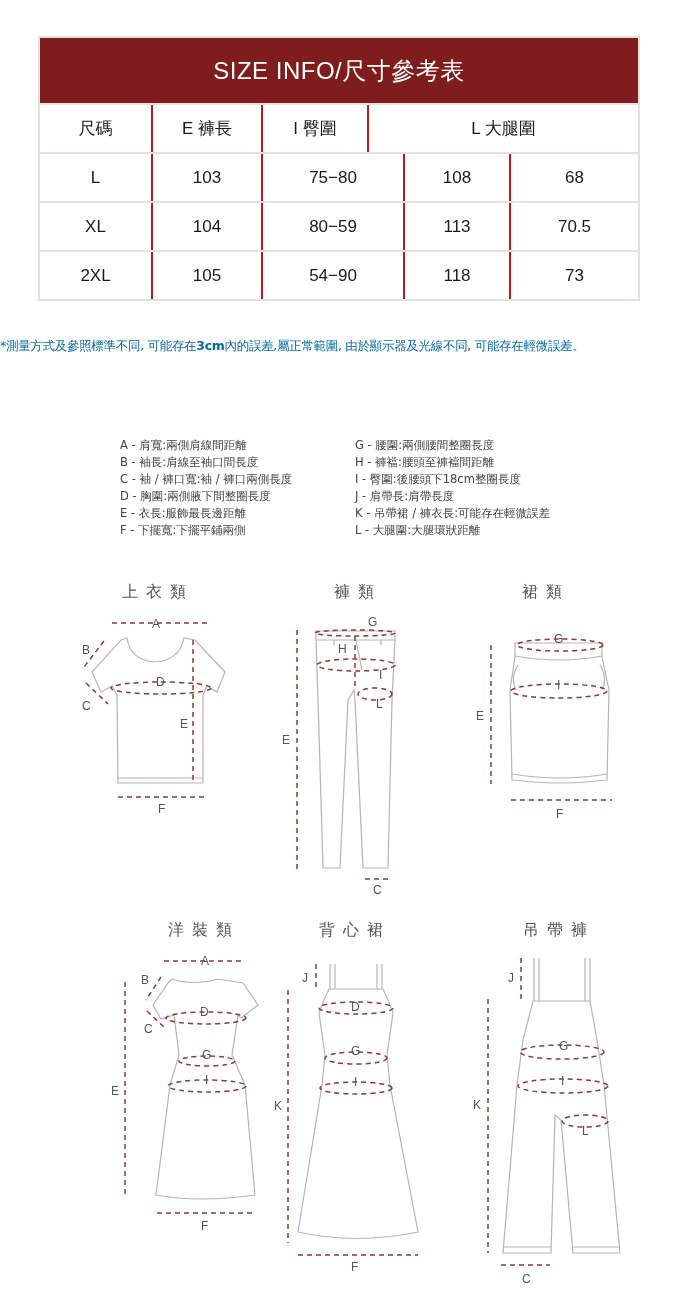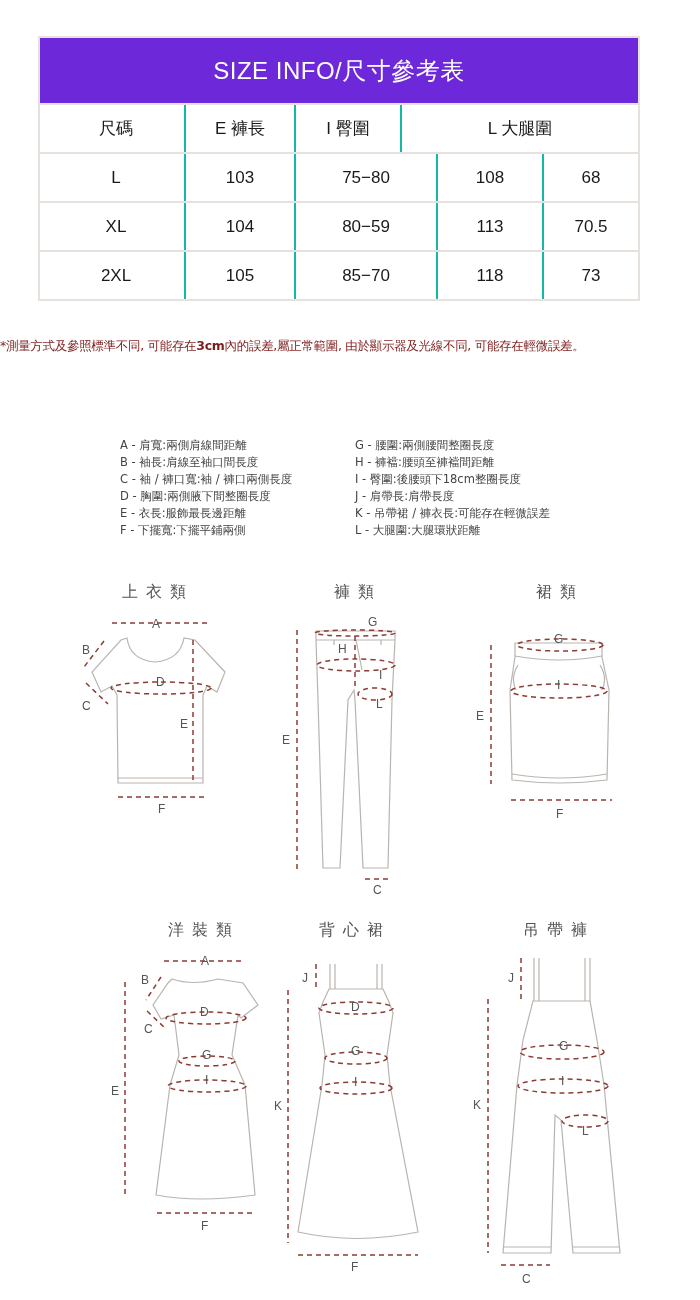--- a/index.html
+++ b/index.html
@@ -4,36 +4,36 @@
 <style>
   * { box-sizing: border-box; margin: 0; padding: 0; }
   html, body { width: 700px; height: 1300px; background: #ffffff; overflow: hidden; }
   body { font-family: "DejaVu Sans", "Liberation Sans", sans-serif; color: #222; position: relative; }
 
   .size-table {
     position: absolute; left: 38px; top: 36px; width: 602px;
     border: 2px solid #e6e1dc; border-collapse: collapse;
   }
   .size-table .title-row {
-    height: 65px; background: #6d28d9; color: #ffffff;
+    height: 65px; background: #7f1d1d; color: #ffffff;
     font-family: "Liberation Sans", sans-serif; font-size: 24px;
     display: flex; align-items: center; justify-content: center; letter-spacing: 0.5px;
   }
   .size-table .row { display: flex; height: 49px; border-top: 2px solid #e6e1dc; }
   .size-table .cell {
     display: flex; align-items: center; justify-content: center;
     font-family: "Liberation Sans", sans-serif; font-size: 17px; color: #1a1a1a;
-    border-left: 2px solid #14b8a6;
+    border-left: 2px solid #b91c1c;
   }
   .size-table .cell:first-child { border-left: none; }
-  .c0 { width: 136px; margin-left: 8px; } .c1 { width: 110px; } .c2 { width: 142px; } .c3 { width: 106px; } .c4 { flex: 1; }
+  .c0 { width: 111px; } .c1 { width: 110px; } .c2 { width: 142px; } .c3 { width: 106px; } .c4 { flex: 1; }
 
   .note {
     position: absolute; left: 0; top: 338px; width: 700px;
-    font-size: 12.5px; color: #7f1d1d; white-space: nowrap; letter-spacing: -0.3px;
+    font-size: 12.5px; color: #0369a1; white-space: nowrap; letter-spacing: -0.3px;
     font-family: "DejaVu Sans", sans-serif;
   }
   .note b { font-weight: bold; }
 
   .legend { position: absolute; top: 437px; font-size: 11.5px; color: #444; line-height: 17px; white-space: nowrap; }
   .legend.left { left: 120px; }
   .legend.right { left: 355px; }
 
   .diagram { position: absolute; }
   .diagram .cat-title {
@@ -65,21 +65,21 @@
   <div class="row">
     <div class="cell c0">XL</div>
     <div class="cell c1">104</div>
     <div class="cell c2">80−59</div>
     <div class="cell c3">113</div>
     <div class="cell c4">70.5</div>
   </div>
   <div class="row">
     <div class="cell c0">2XL</div>
     <div class="cell c1">105</div>
-    <div class="cell c2">85−70</div>
+    <div class="cell c2">54−90</div>
     <div class="cell c3">118</div>
     <div class="cell c4">73</div>
   </div>
 </div>
 
 <div class="note"><span>*測量方式及參照標準不同, 可能存在</span><b>3cm</b><span>內的誤差,屬正常範圍, 由於顯示器及光線不同, 可能存在輕微誤差。</span></div>
 
 <div class="legend left">
   <div>A - 肩寬:兩側肩線間距離</div>
   <div>B - 袖長:肩線至袖口間長度</div>
@@ -131,21 +131,21 @@
     <ellipse class="measure" cx="375" cy="694" rx="17" ry="6"></ellipse>
     <text class="lbl" x="376" y="708">L</text>
     <line class="measure" x1="297" y1="630" x2="297" y2="872"></line>
     <text class="lbl" x="282" y="744">E</text>
     <line class="measure" x1="365" y1="879" x2="389" y2="879"></line>
     <text class="lbl" x="373" y="894">C</text>
   </svg>
 </div>
 
 <div class="diagram" style="left:0;top:0;width:700px;height:1300px;">
-  <div class="cat-title" style="left:536px;top:582px;">裙類</div>
+  <div class="cat-title" style="left:522px;top:582px;">裙類</div>
   <svg width="700" height="1300">
     <path class="outline" d="M515,643 L602,643 L602,657 L609,690 L607,780 Q560,786 512,780 L510,690 L515,657 Z"></path>
     <path class="outline" d="M515,656 Q560,664 602,656 M518,665 Q510,678 516,690 M600,665 Q608,678 602,690 M512,774 Q560,782 607,774"></path>
     <ellipse class="measure" cx="560" cy="645" rx="43" ry="6"></ellipse>
     <text class="lbl" x="554" y="643">G</text>
     <ellipse class="measure" cx="559" cy="691" rx="48" ry="7"></ellipse>
     <text class="lbl" x="557" y="689">I</text>
     <line class="measure" x1="491" y1="645" x2="491" y2="784"></line>
     <text class="lbl" x="476" y="720">E</text>
     <line class="measure" x1="511" y1="800" x2="612" y2="800"></line>

